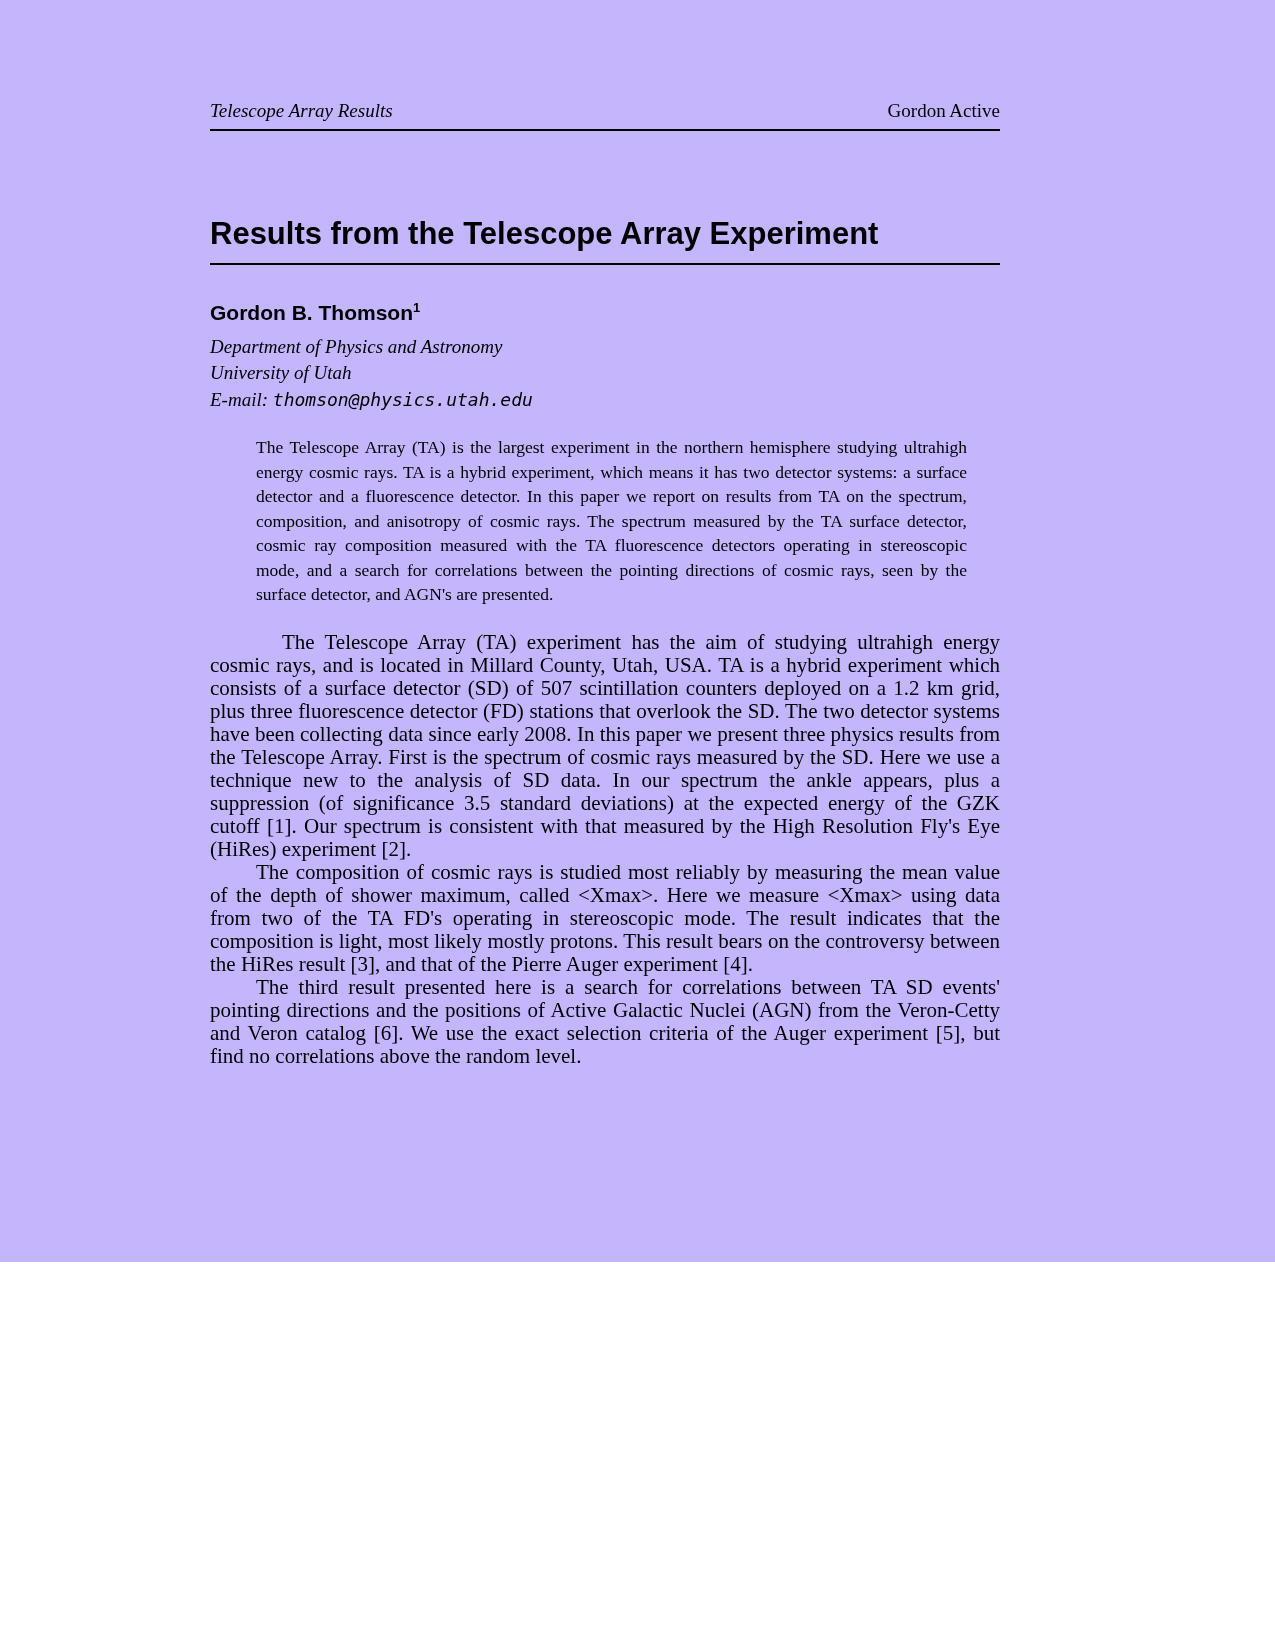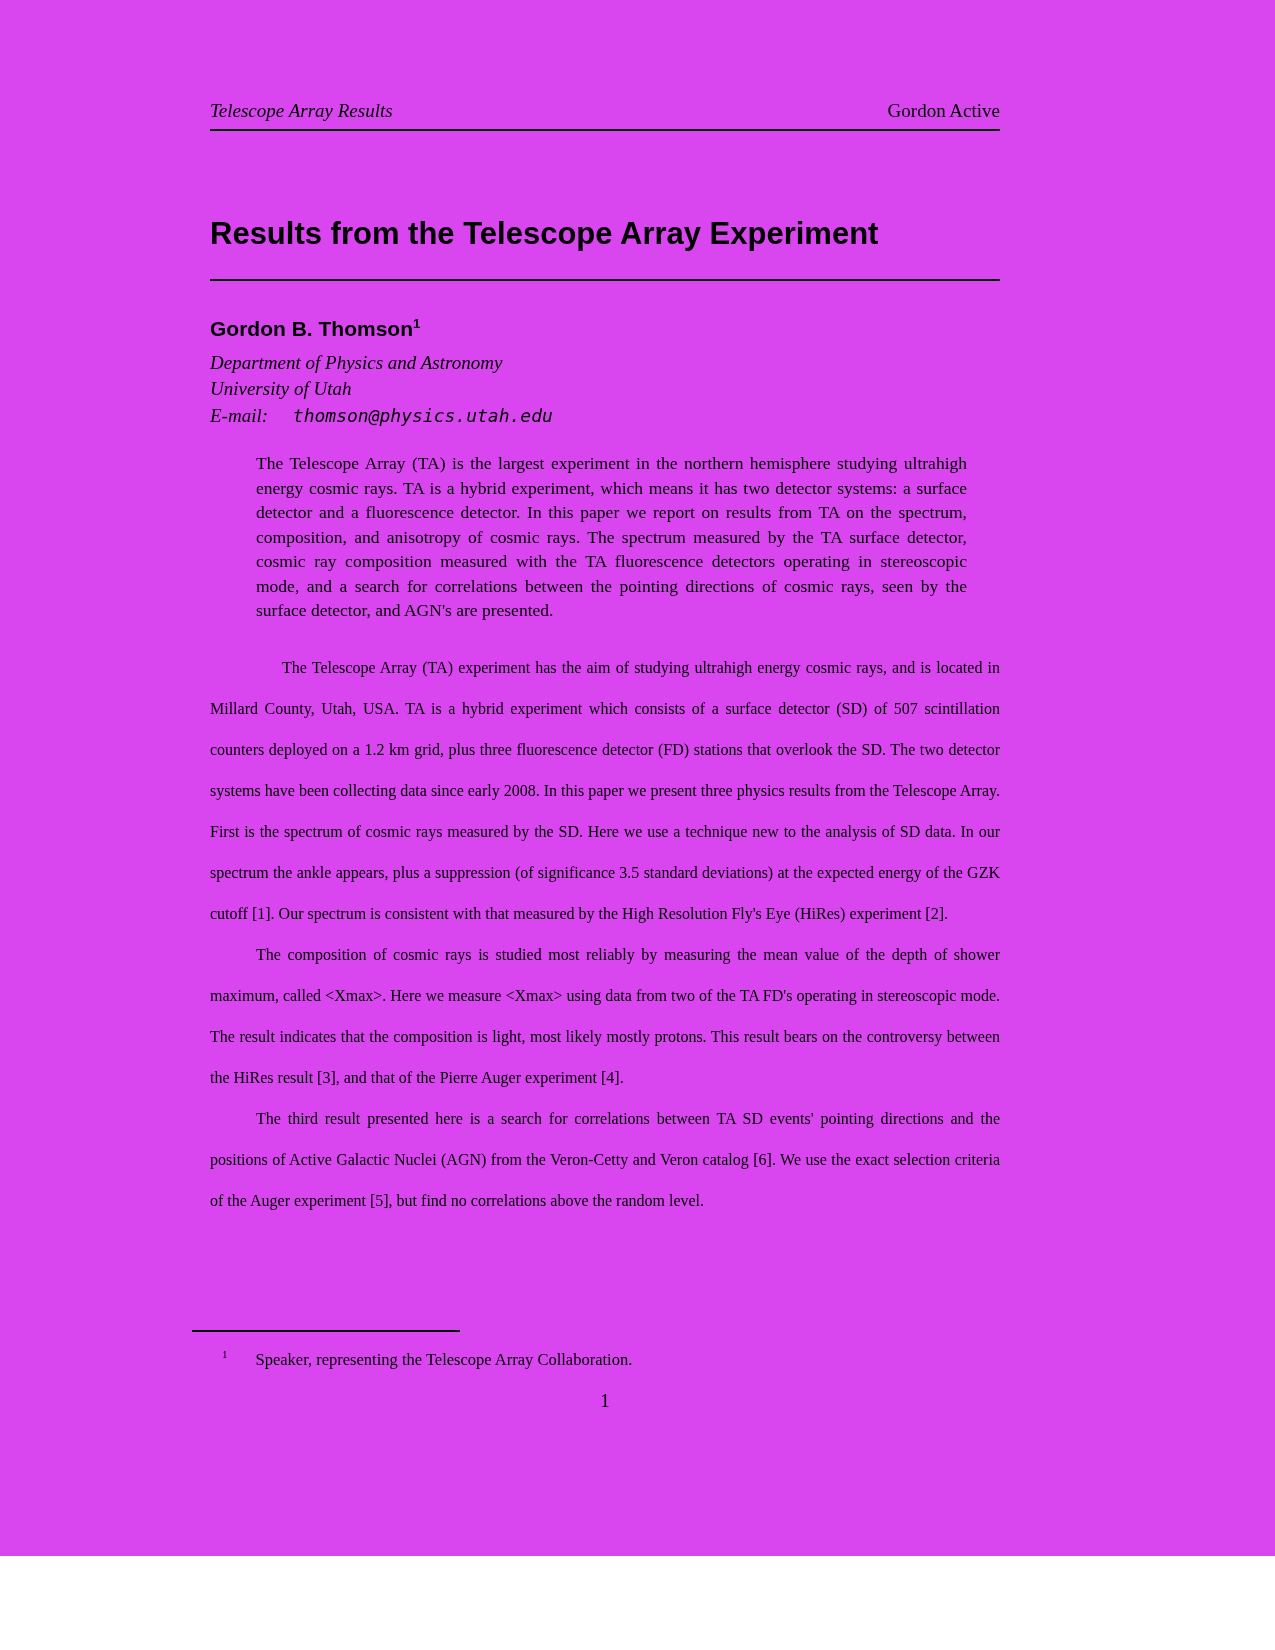--- a/index.html
+++ b/index.html
@@ -1,22 +1,22 @@
 <!DOCTYPE html>
 <html><head>
 <meta charset="utf-8">
 <style>
   * { box-sizing: border-box; }
   html, body { margin: 0; padding: 0; background: #ffffff; }
 
   .page {
     width: 1275px;
-    height: 1556px;
+    height: 1262px;
     position: relative;
-    background: #d946ef;
+    background: #c4b5fd;
     color: #000000;
     font-family: "Liberation Serif", serif;
     padding: 100px 275px 0 210px;
     overflow: hidden;
   }
 
   
   .running-header {
     display: flex;
     justify-content: space-between;
@@ -28,21 +28,21 @@
   }
   .rh-left { font-style: italic; }
 
   
   .title {
     font-family: "Liberation Sans", sans-serif;
     font-weight: 700;
     font-size: 31px;
     line-height: 38px;
     margin: 84px 0 0 0;
-    padding-bottom: 26px;
+    padding-bottom: 10px;
     border-bottom: 2px solid #000;
   }
 
   
   .author-block { margin-top: 30px; }
   .author-name {
     font-family: Liberation Sans, sans-serif;
     font-weight: 700;
     font-size: 21px;
     line-height: 26px;
@@ -55,43 +55,42 @@
     line-height: 26px;
   }
   .email-line {
     font-style: italic;
     font-size: 19px;
     line-height: 27px;
   }
   .email {
     font-family: "DejaVu Sans Mono", monospace;
     font-size: 18px;
-    margin-left: 20px;
   }
 
   
   .abstract {
     margin: 22px 33px 0 46px;
     font-size: 17.5px;
     line-height: 24.5px;
     text-align: justify;
   }
 
   
   .section-heading {
     font-size: 21px;
     font-weight: 700;
     margin: 56px 0 0 0;
   }
   .sec-num { margin-right: 14px; }
 
   
   .body-para {
-    font-size: 16px;
-    line-height: 41px;
+    font-size: 21px;
+    line-height: 23px;
     text-align: justify;
     margin: 0;
   }
   .body-para.first { margin-top: 24px; }
   .indent-large { text-indent: 72px; }
   .indent-small { text-indent: 46px; }
 
   
   .footnote-block {
     position: absolute;

